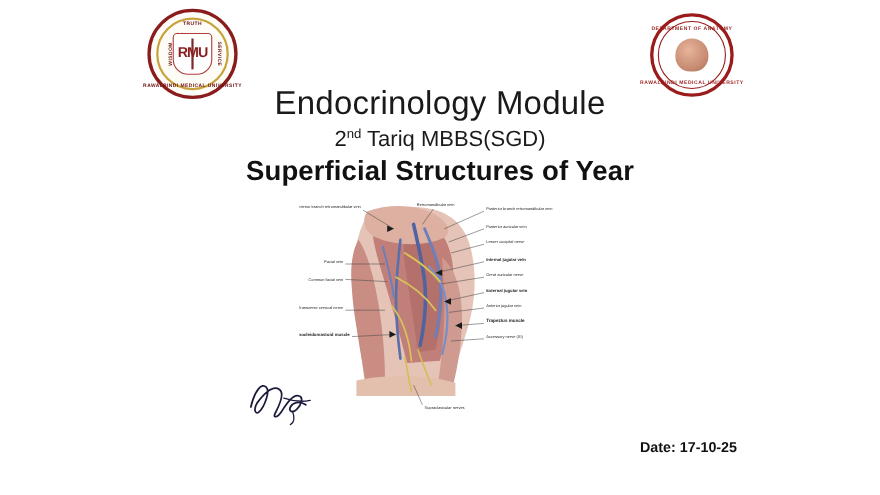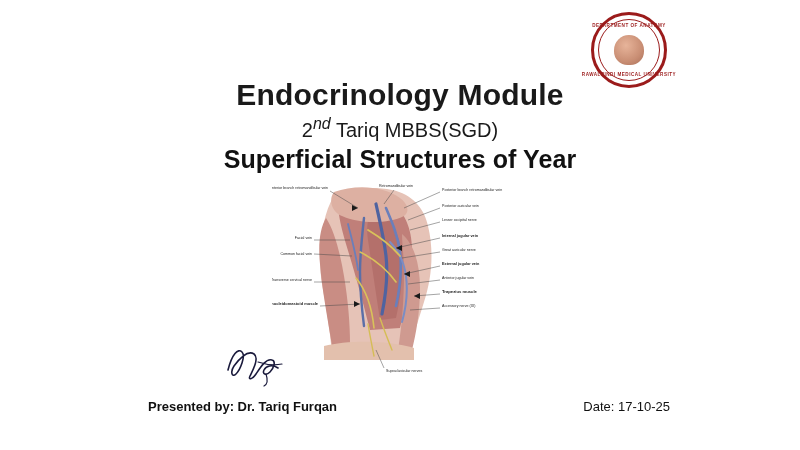--- a/index.html
+++ b/index.html
@@ -150,34 +150,33 @@
     position: absolute;
     left: 0;
     right: 0;
     top: 78px;
     text-align: center;
   }
   .title-main {
     font-size: 30px;
     color: #1a1a1a;
     line-height: 1.12;
-    font-weight: bold;
+    font-weight: normal;
     letter-spacing: 0.2px;
   }
   .title-sub {
     font-size: 20px;
     color: #1a1a1a;
     line-height: 1.2;
     margin-top: 2px;
     font-weight: normal;
   }
   .title-sub sup {
-    font-size: 16px;
+    font-size: 12px;
     vertical-align: super;
-    font-style: italic;
   }
   .title-topic {
     font-size: 25px;
     font-weight: bold;
     color: #111111;
     margin-top: 4px;
     letter-spacing: 0.1px;
   }
 
   
@@ -209,29 +208,41 @@
     top: 399px;
     font-size: 13px;
     font-weight: bold;
     color: #111111;
   }
   .footer-right {
     position: absolute;
     right: 130px;
     top: 399px;
     font-size: 13px;
-    font-weight: normal;
+    font-weight: bold;
     color: #111111;
   }
 </style>
 </head>
 <body>
 
 <div class="slide">
 
+  <div class="logo logo-left">
+    <div class="ring-inner"></div>
+    <div class="top-word">TRUTH</div>
+    <div class="left-word">WISDOM</div>
+    <div class="right-word">SERVICE</div>
+    <div class="bot-word">RAWALPINDI MEDICAL UNIVERSITY</div>
+    <div class="arabic">رب زدني علما</div>
+    <div class="crest">
+      <div class="snake"></div>
+      <div class="crest-text">RMU</div>
+    </div>
+  </div>
 
   <div class="logo logo-right">
     <div class="ring2"></div>
     <div class="top-word2">DEPARTMENT OF ANATOMY</div>
     <div class="brain"></div>
     <div class="bot-word2">RAWALPINDI MEDICAL UNIVERSITY</div>
   </div>
 
   <div class="title-block">
     <div class="title-main">Endocrinology Module</div>
@@ -314,16 +325,15 @@
   </div>
 
   <div class="signature">
     <svg viewBox="0 0 70 48" xmlns="http://www.w3.org/2000/svg">
       <path d="M6 30 C10 14 16 8 20 12 C24 16 18 30 14 34 C10 38 8 32 12 26 C18 18 26 10 32 14 C38 18 30 32 28 36 C26 40 30 40 34 34 C38 28 44 18 50 20 C54 21 52 28 48 32 C44 36 40 34 42 30 C44 26 50 24 56 28" stroke="#1a1a3c" stroke-width="1.6" fill="none" stroke-linecap="round" stroke-linejoin="round"></path>
       <path d="M36 22 C42 24 50 26 60 24" stroke="#1a1a3c" stroke-width="1.2" fill="none" stroke-linecap="round"></path>
       <path d="M44 34 C46 40 46 44 42 46" stroke="#1a1a3c" stroke-width="1.2" fill="none" stroke-linecap="round"></path>
     </svg>
   </div>
 
-  <div class="footer-left">Presented by: Dr. Tariq Furqan</div>
   <div class="footer-right">Date: 17-10-25</div>
 
 </div>
 
 </body></html>

